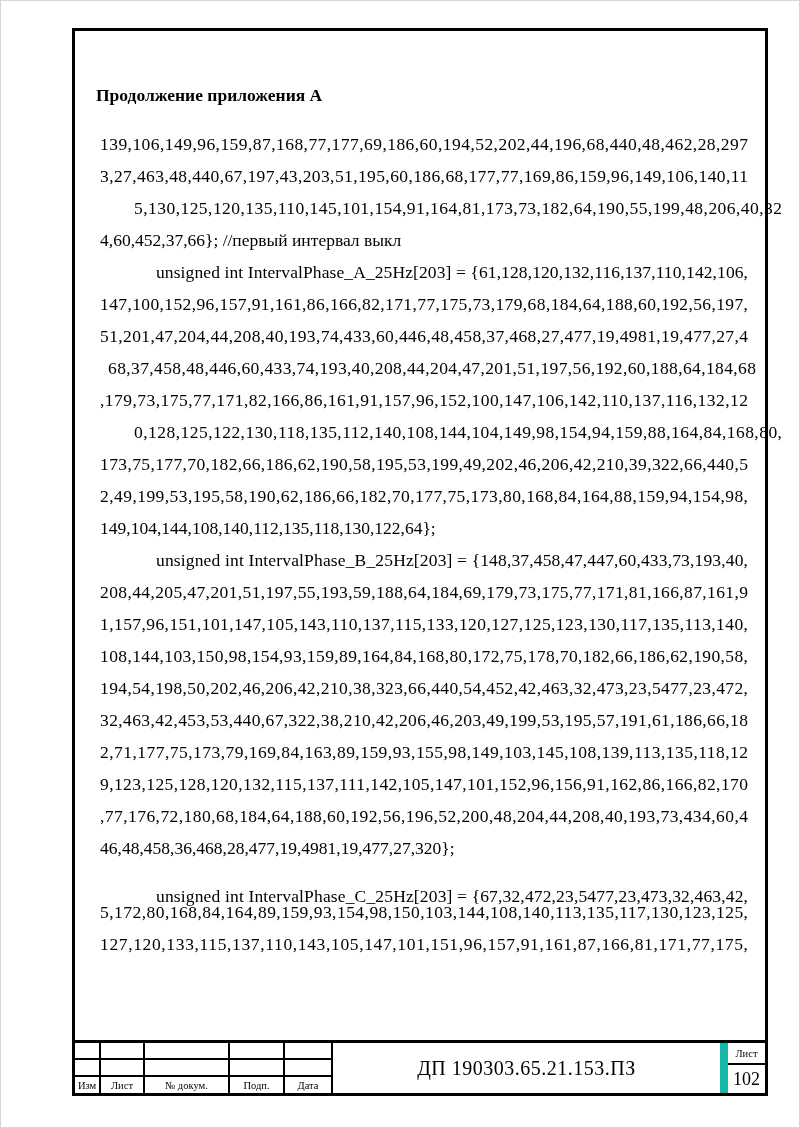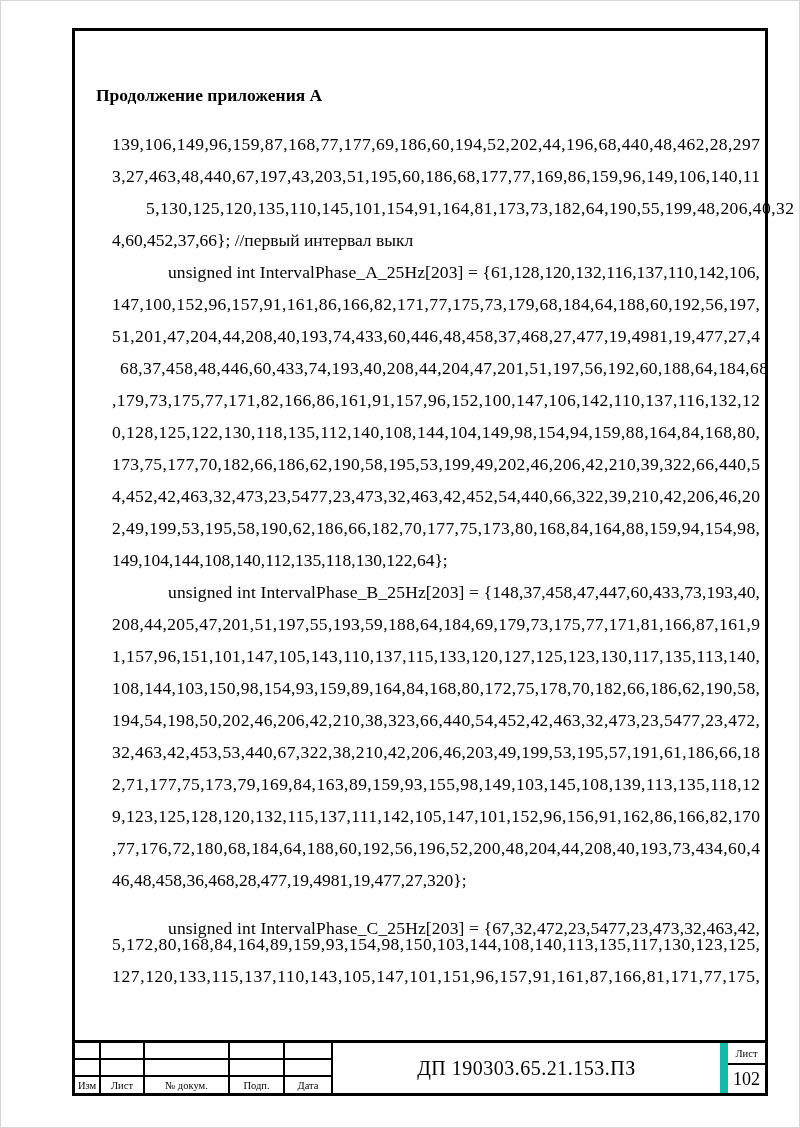--- a/index.html
+++ b/index.html
@@ -11,21 +11,21 @@
   .page-edge { position:absolute; inset:0; border:1px solid #d6d6d6; box-sizing:border-box; pointer-events:none; }
   .frame {
     position:absolute; left:72px; top:28px; width:696px; height:1068px;
     border:3px solid #000; box-sizing:border-box;
   }
   .header {
     position:absolute; top:85px; left:96px; width:646px;
     text-align:left; font-weight:bold; font-size:17.5px; line-height:20px;
     white-space:nowrap;
   }
-  .body-text { position:absolute; left:112px; top:128px; width:648px; }
+  .body-text { position:absolute; left:100px; top:128px; width:648px; }
   .line {
     height:32px; line-height:32px; font-size:17.5px;
     white-space:nowrap; overflow:visible;
   }
   .line.ind { text-indent:28px; }
   .line span { display:inline-block; }
 
   
   .titleblock {
     position:absolute; left:72px; top:1040px; width:696px; height:56px;
@@ -71,23 +71,22 @@
 <div class="body-text">
     <div class="line"><span style="letter-spacing: 0.44375px;">139,106,149,96,159,87,168,77,177,69,186,60,194,52,202,44,196,68,440,48,462,28,297</span></div>
     <div class="line"><span style="letter-spacing: 0.392168px;">3,27,463,48,440,67,197,43,203,51,195,60,186,68,177,77,169,86,159,96,149,106,140,11</span></div>
     <div class="line"><span style="letter-spacing: 0.451758px; margin-left: 34px;">5,130,125,120,135,110,145,101,154,91,164,81,173,73,182,64,190,55,199,48,206,40,32</span></div>
     <div class="line"><span>4,60,452,37,66}; //первый интервал выкл</span></div>
     <div class="line ind"><span style="letter-spacing: 0.10259px;">unsigned int IntervalPhase_A_25Hz[203] = {61,128,120,132,116,137,110,142,106,</span></div>
     <div class="line"><span style="letter-spacing: 0.384259px;">147,100,152,96,157,91,161,86,166,82,171,77,175,73,179,68,184,64,188,60,192,56,197,</span></div>
     <div class="line"><span style="letter-spacing: 0.384259px;">51,201,47,204,44,208,40,193,74,433,60,446,48,458,37,468,27,477,19,4981,19,477,27,4</span></div>
     <div class="line"><span style="letter-spacing: 0.384259px; margin-left: 8px;">68,37,458,48,446,60,433,74,193,40,208,44,204,47,201,51,197,56,192,60,188,64,184,68</span></div>
     <div class="line"><span style="letter-spacing: 0.459961px;">,179,73,175,77,171,82,166,86,161,91,157,96,152,100,147,106,142,110,137,116,132,12</span></div>
-    <div class="line"><span style="letter-spacing: 0.459961px;">0,128,125,122,130,118,135,112,140,108,144,104,149,98,154,94,159,88,164,84,168,80,</span></div>
+    <div class="line"><span style="letter-spacing: 0.459961px; margin-left: 34px;">0,128,125,122,130,118,135,112,140,108,144,104,149,98,154,94,159,88,164,84,168,80,</span></div>
     <div class="line"><span style="letter-spacing: 0.384259px;">173,75,177,70,182,66,186,62,190,58,195,53,199,49,202,46,206,42,210,39,322,66,440,5</span></div>
-    <div class="line"><span style="letter-spacing: 0.384259px;">4,452,42,463,32,473,23,5477,23,473,32,463,42,452,54,440,66,322,39,210,42,206,46,20</span></div>
     <div class="line"><span style="letter-spacing: 0.438272px;">2,49,199,53,195,58,190,62,186,66,182,70,177,75,173,80,168,84,164,88,159,94,154,98,</span></div>
     <div class="line"><span>149,104,144,108,140,112,135,118,130,122,64};</span></div>
     <div class="line ind"><span style="letter-spacing: 0.155633px;">unsigned int IntervalPhase_B_25Hz[203] = {148,37,458,47,447,60,433,73,193,40,</span></div>
     <div class="line"><span style="letter-spacing: 0.384259px;">208,44,205,47,201,51,197,55,193,59,188,64,184,69,179,73,175,77,171,81,166,87,161,9</span></div>
     <div class="line"><span style="letter-spacing: 0.421484px;">1,157,96,151,101,147,105,143,110,137,115,133,120,127,125,123,130,117,135,113,140,</span></div>
     <div class="line"><span style="letter-spacing: 0.384259px;">108,144,103,150,98,154,93,159,89,164,84,168,80,172,75,178,70,182,66,186,62,190,58,</span></div>
     <div class="line"><span style="letter-spacing: 0.384259px;">194,54,198,50,202,46,206,42,210,38,323,66,440,54,452,42,463,32,473,23,5477,23,472,</span></div>
     <div class="line"><span style="letter-spacing: 0.384259px;">32,463,42,453,53,440,67,322,38,210,42,206,46,203,49,199,53,195,57,191,61,186,66,18</span></div>
     <div class="line"><span style="letter-spacing: 0.459961px;">2,71,177,75,173,79,169,84,163,89,159,93,155,98,149,103,145,108,139,113,135,118,12</span></div>
     <div class="line"><span style="letter-spacing: 0.413281px;">9,123,125,128,120,132,115,137,111,142,105,147,101,152,96,156,91,162,86,166,82,170</span></div>

